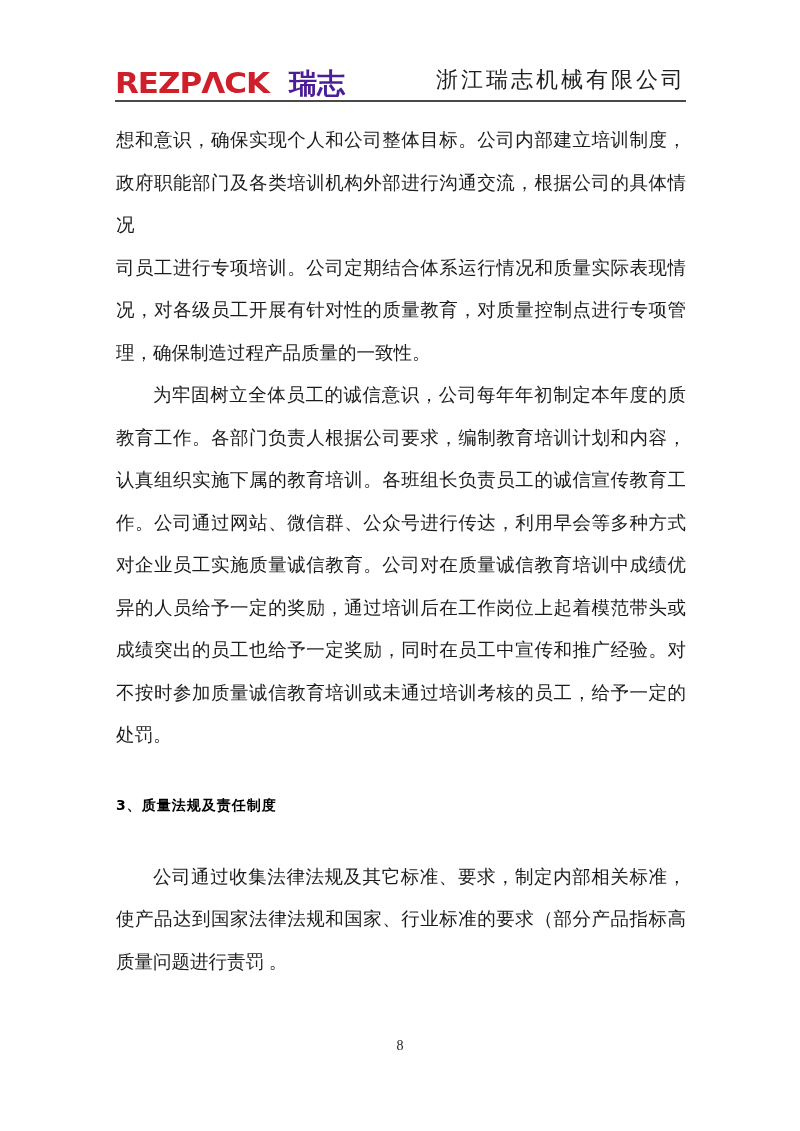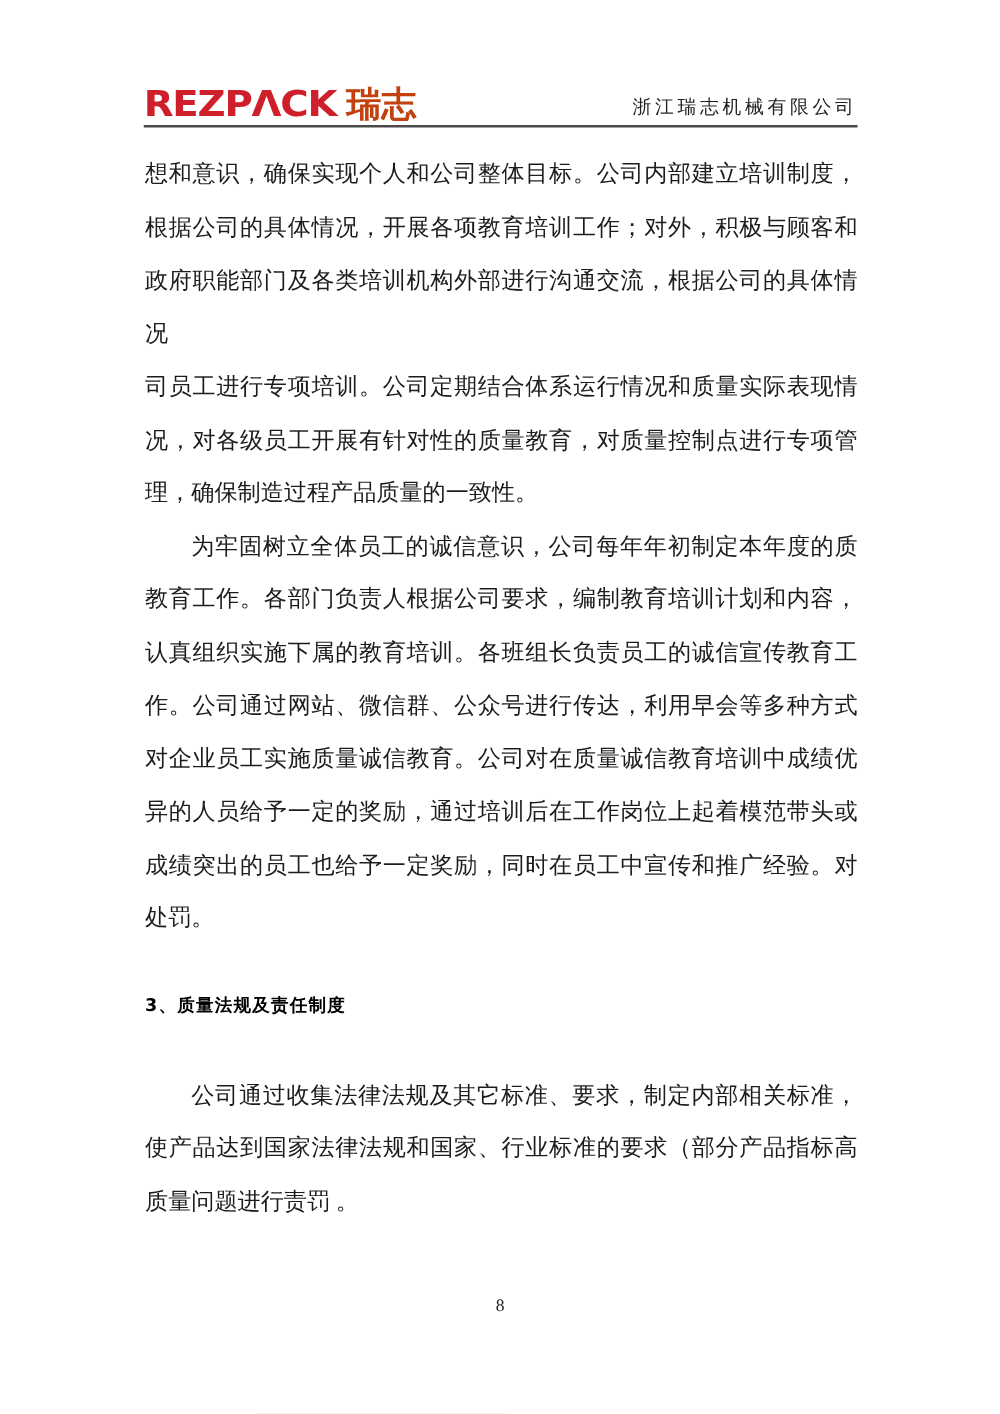--- a/index.html
+++ b/index.html
@@ -40,26 +40,26 @@
     font-size: 31px;
     letter-spacing: -1px;
     color: #cf1f2b;
     transform: scaleY(0.92);
     transform-origin: bottom left;
   }
   .logo-cn {
     font-family: "DejaVu Sans", "Liberation Sans", sans-serif;
     font-weight: 900;
     font-size: 28px;
-    color: #c2410c;
-    margin-left: 8px;
+    color: #4c1d95;
+    margin-left: 20px;
   }
   .company-name {
     font-family: "Liberation Serif", "DejaVu Serif", serif;
-    font-size: 15px;
+    font-size: 22px;
     color: #1f1f1f;
     letter-spacing: 3px;
     padding-bottom: 3px;
     white-space: nowrap;
   }
   .header-divider {
     position: absolute;
     left: 115px;
     right: 114px;
     top: 100px;
@@ -116,35 +116,35 @@
       <span class="logo-cn">瑞志</span>
     </div>
     <div class="company-name">浙江瑞志机械有限公司</div>
   </div>
   <div class="header-divider"></div>
 
   <div class="content">
 
     <div class="paragraph">
       <div class="line">想和意识，确保实现个人和公司整体目标。公司内部建立培训制度，</div>
-      <div class="line">根据公司的具体情况，开展各项教育培训工作；对外，积极与顾客和</div>
       <div class="line">政府职能部门及各类培训机构外部进行沟通交流，根据公司的具体情况</div>
       <div class="line">司员工进行专项培训。公司定期结合体系运行情况和质量实际表现情</div>
       <div class="line">况，对各级员工开展有针对性的质量教育，对质量控制点进行专项管</div>
       <div class="line last">理，确保制造过程产品质量的一致性。</div>
     </div>
 
     <div class="paragraph">
       <div class="line indent">为牢固树立全体员工的诚信意识，公司每年年初制定本年度的质</div>
       <div class="line">教育工作。各部门负责人根据公司要求，编制教育培训计划和内容，</div>
       <div class="line">认真组织实施下属的教育培训。各班组长负责员工的诚信宣传教育工</div>
       <div class="line">作。公司通过网站、微信群、公众号进行传达，利用早会等多种方式</div>
       <div class="line">对企业员工实施质量诚信教育。公司对在质量诚信教育培训中成绩优</div>
       <div class="line">异的人员给予一定的奖励，通过培训后在工作岗位上起着模范带头或</div>
       <div class="line">成绩突出的员工也给予一定奖励，同时在员工中宣传和推广经验。对</div>
+      <div class="line">不按时参加质量诚信教育培训或未通过培训考核的员工，给予一定的</div>
       <div class="line last">处罚。</div>
     </div>
 
     <div class="section-heading">3、质量法规及责任制度</div>
 
     <div class="paragraph">
       <div class="line indent">公司通过收集法律法规及其它标准、要求，制定内部相关标准，</div>
       <div class="line">使产品达到国家法律法规和国家、行业标准的要求（部分产品指标高</div>
       <div class="line last">质量问题进行责罚 。</div>
     </div>

